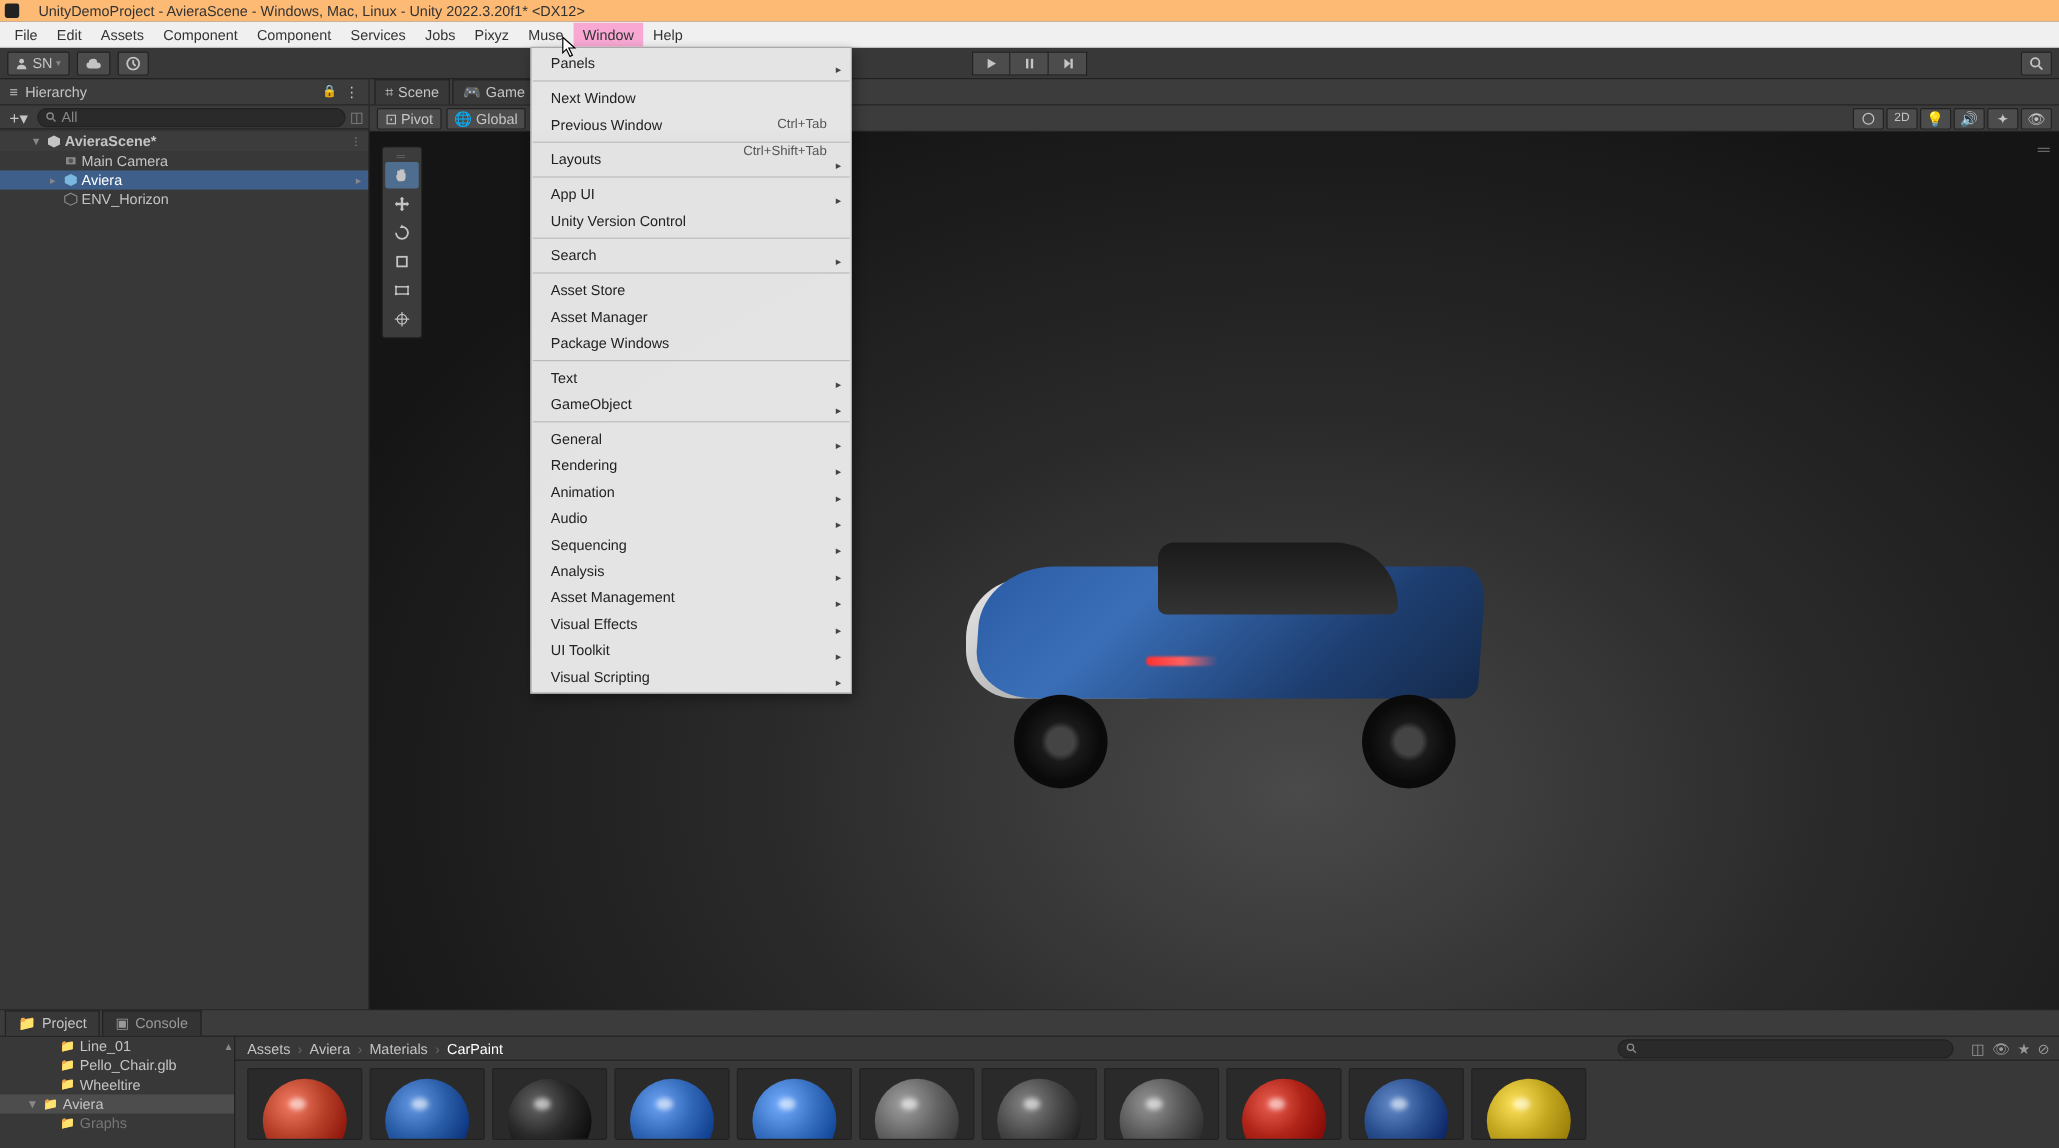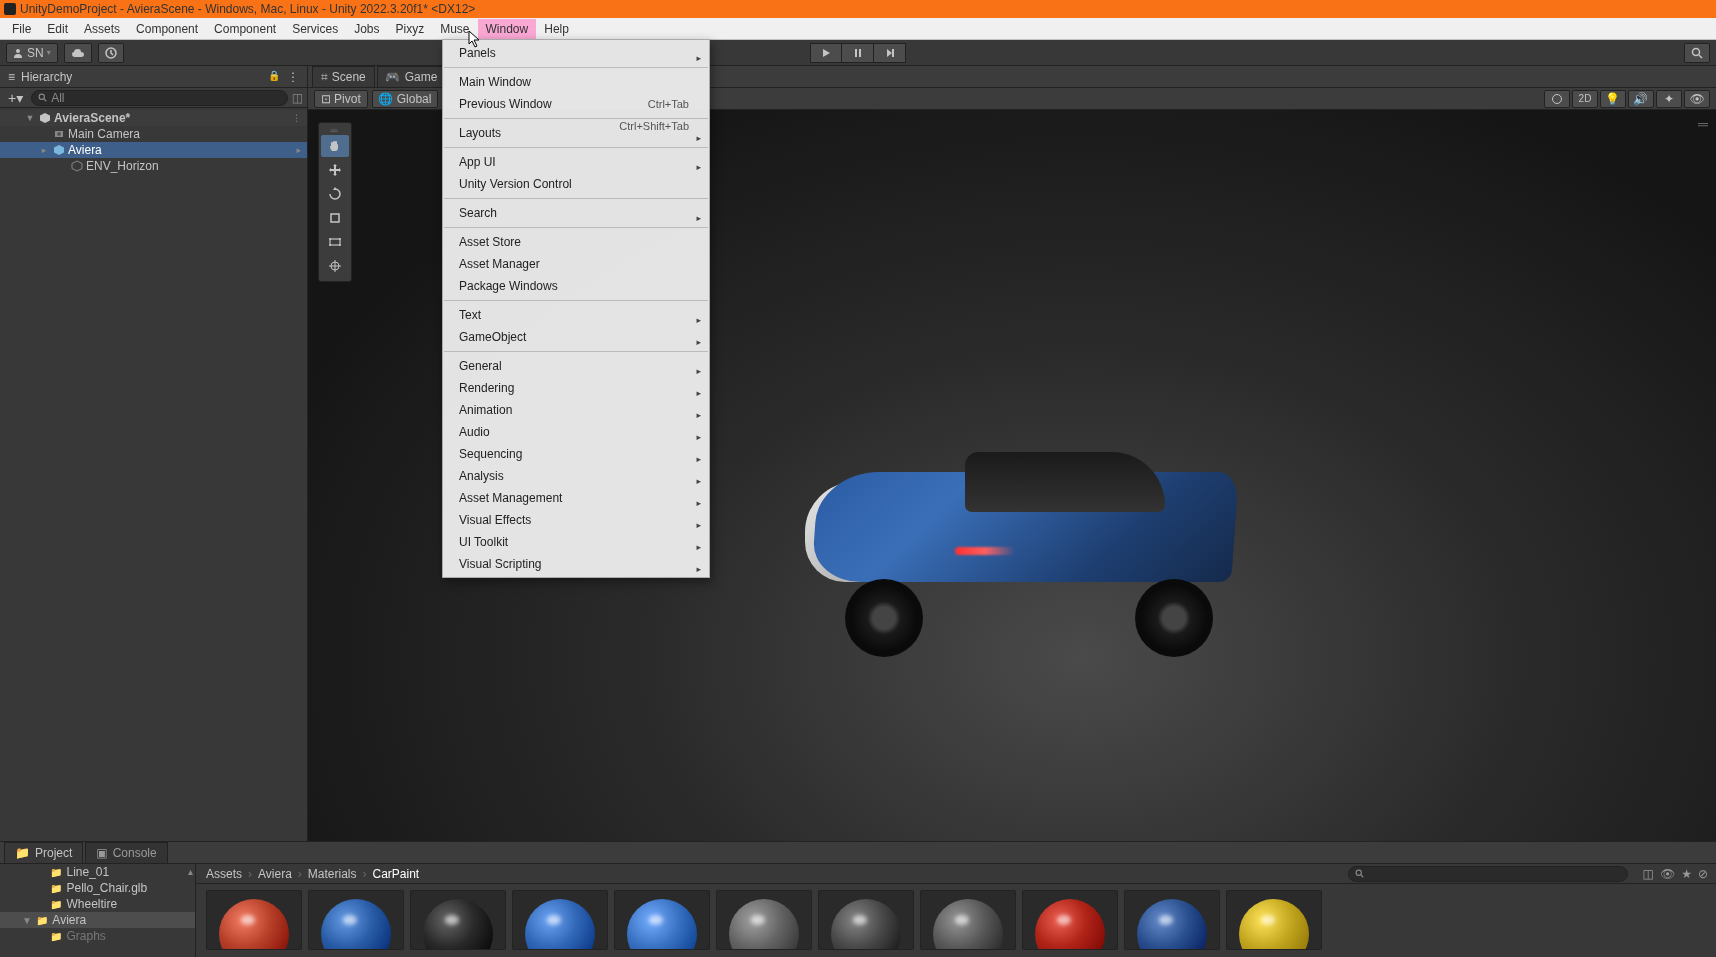--- a/index.html
+++ b/index.html
@@ -1,19 +1,19 @@
 <!DOCTYPE html>
 <html><head>
 <meta charset="utf-8">
 <style>
 * { margin: 0; padding: 0; box-sizing: border-box; font-family: -apple-system, "Segoe UI", Arial, sans-serif; font-size: 12px; user-select: none; }
 body { background: #383838; color: #c4c4c4; width: 1716px; height: 957px; overflow: hidden; position: relative; }
 
 
-.titlebar { height: 18px; background: #f97316; color: #333; display: flex; align-items: center; padding-left: 4px; gap: 4px; }
+.titlebar { height: 18px; background: #fdba74; color: #333; display: flex; align-items: center; padding-left: 4px; gap: 16px; }
 .titlebar .unity-logo { width: 12px; height: 12px; background: #222; border-radius: 2px; }
 
 
 .menubar { height: 22px; background: #f0f0f0; color: #333; display: flex; align-items: center; padding: 0 4px; border-bottom: 1px solid #c0c0c0; }
 .menubar .menu-item { padding: 3px 8px; cursor: default; }
 .menubar .menu-item.active { background: #f9a8d4; }
 
 
 .toolbar { height: 26px; background: #383838; border-bottom: 1px solid #222; display: flex; align-items: center; padding: 0 6px; gap: 6px; position: relative; }
 .toolbar .tool-btn { height: 20px; min-width: 22px; background: #4c4c4c; border: 1px solid #222; border-radius: 2px; display: flex; align-items: center; justify-content: center; padding: 0 6px; font-size: 11px; color: #c4c4c4; }
@@ -220,21 +220,21 @@
           <div class="tree-row selected" style="padding-left: 38px;">
             <span class="toggle">▸</span>
             <span class="icon">
               <svg width="12" height="12" viewBox="0 0 12 12">
                 <path d="M6 1 L11 3.5 L11 8.5 L6 11 L1 8.5 L1 3.5 Z" fill="#7ab8e0"></path>
               </svg>
             </span>
             <span class="label">Aviera</span>
             <span class="arrow-right">▸</span>
           </div>
-          <div class="tree-row" style="padding-left: 56px;">
+          <div class="tree-row" style="padding-left: 38px;">
             <span class="toggle"></span>
             <span class="icon">
               <svg width="12" height="12" viewBox="0 0 12 12">
                 <path d="M6 1 L11 3.5 L11 8.5 L6 11 L1 8.5 L1 3.5 Z" fill="none" stroke="#888"></path>
               </svg>
             </span>
             <span class="label">ENV_Horizon</span>
           </div>
         </div>
     </div>
@@ -438,21 +438,21 @@
   </div>
 </div>
 
 <div class="dropdown-menu" id="dropdown">
     <div class="item">
       <span>Panels</span>
       <span class="sub"></span>
     </div>
     <div class="sep"></div>
     <div class="item">
-      <span>Main Window</span>
+      <span>Next Window</span>
       <span class="shortcut">Ctrl+Tab</span>
     </div>
     <div class="item">
       <span>Previous Window</span>
       <span class="shortcut">Ctrl+Shift+Tab</span>
     </div>
     <div class="sep"></div>
     <div class="item">
       <span>Layouts</span>
       <span class="sub"></span>

